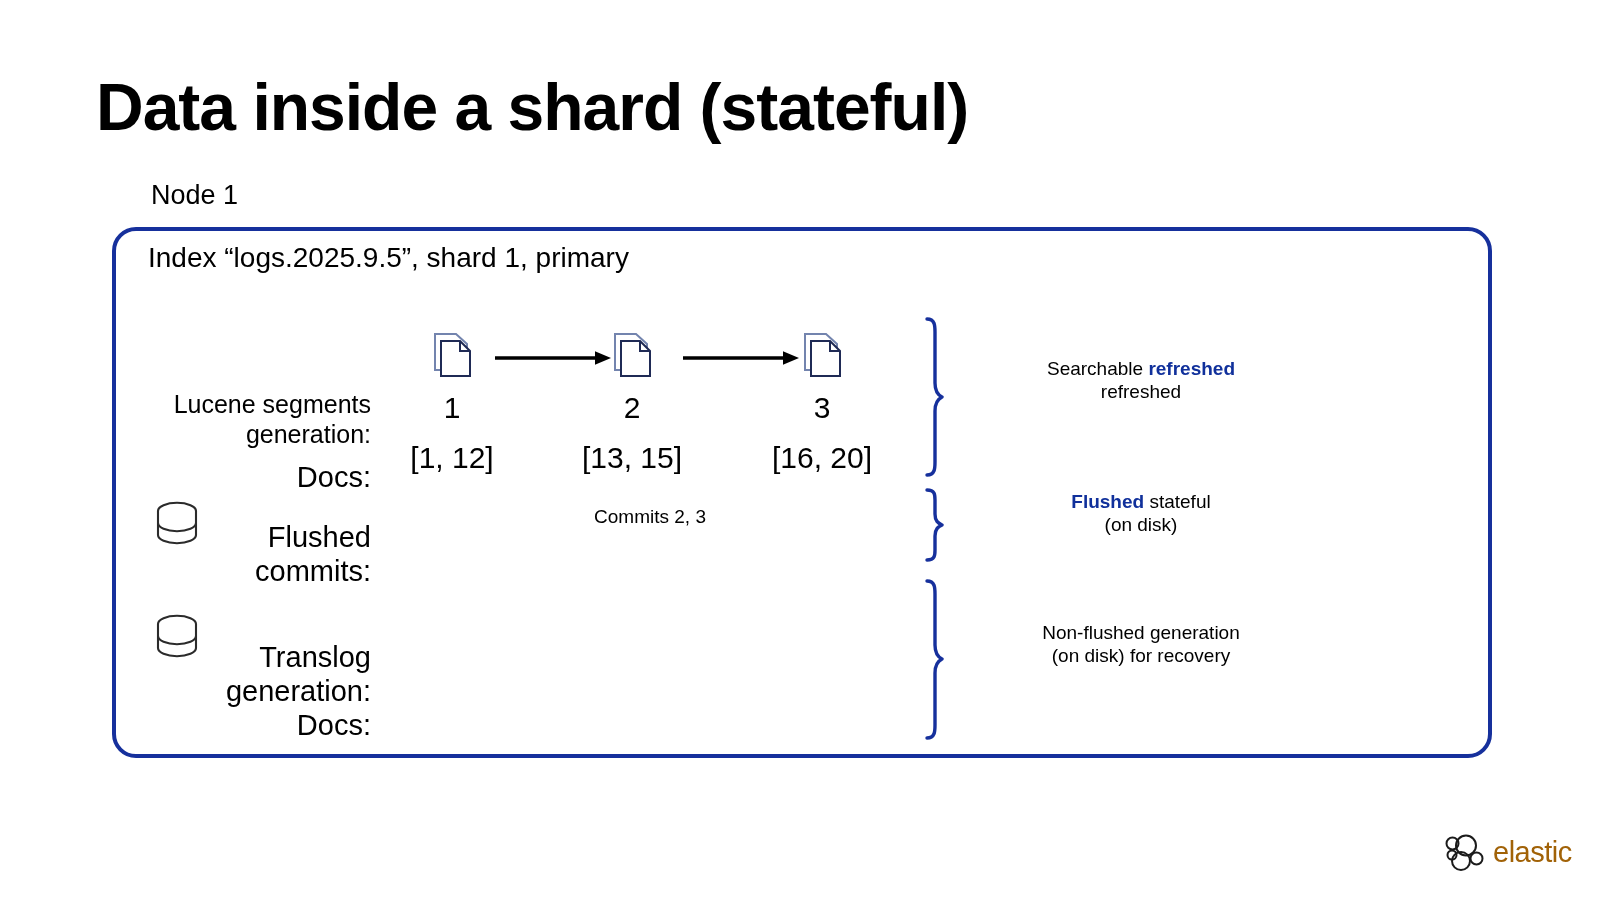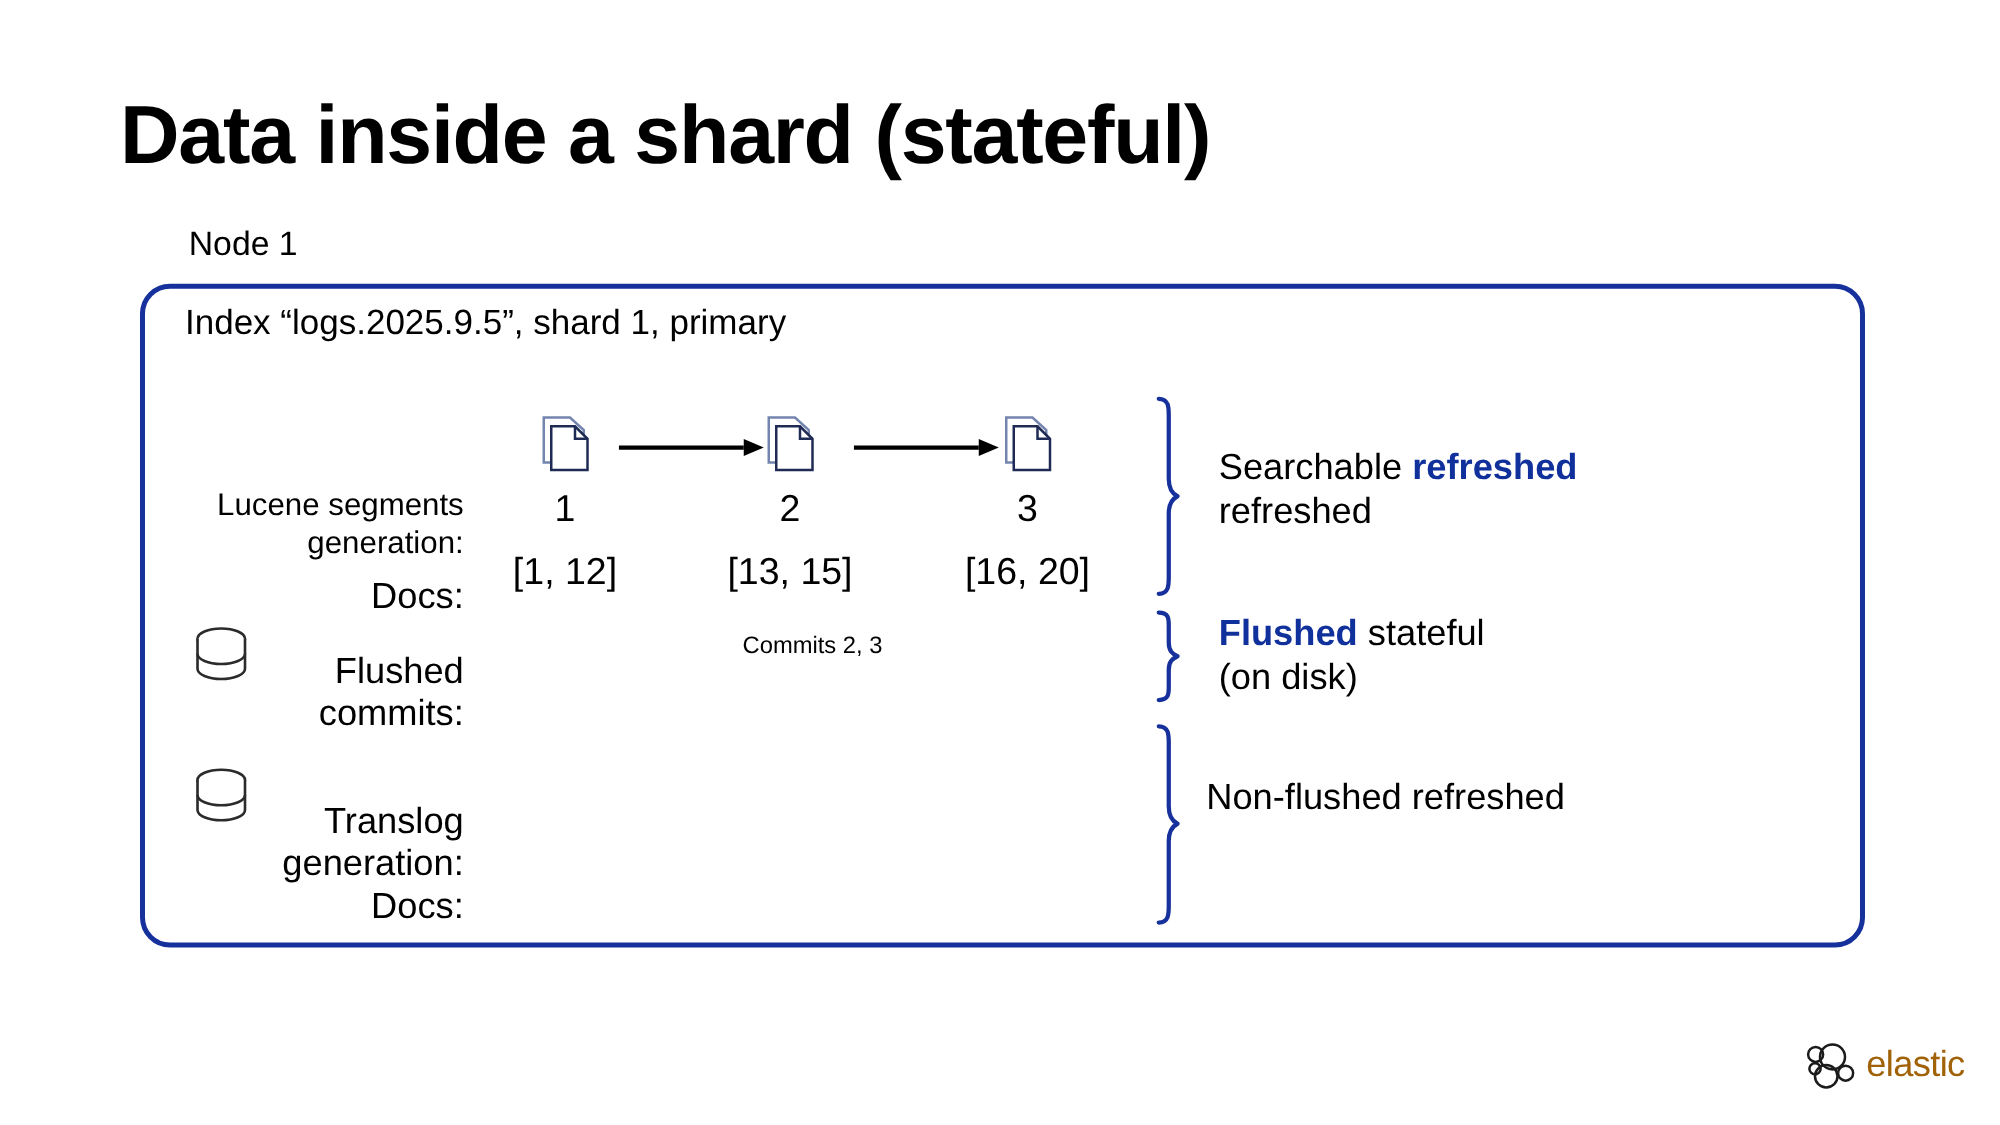--- a/index.html
+++ b/index.html
@@ -156,22 +156,23 @@
   .brace {
     position: absolute;
   }
   .brace-1 { left: 918px; top: 316px; width: 26px; height: 162px; }
   .brace-2 { left: 918px; top: 487px; width: 26px; height: 76px; }
   .brace-3 { left: 918px; top: 578px; width: 26px; height: 163px; }
 
   
   .desc {
     position: absolute;
+    text-align: center;
     line-height: 1.22;
-    font-size: 29px;
+    font-size: 19px;
   }
   .desc-1 { left: 975px; top: 357px; width: 332px; }
   .desc-2 { left: 975px; top: 490px; width: 332px; }
   .desc-3 { left: 965px; top: 621px; width: 352px; }
   .kw {
     font-weight: bold;
     color: #10309b;
   }
 
   
@@ -290,21 +291,22 @@
   <span>Searchable </span><span class="kw">refreshed</span><span></span><br>
   <span>refreshed</span>
 </div>
 
 <div class="desc desc-2">
   <span></span><span class="kw">Flushed</span><span> stateful</span><br>
   <span>(on disk)</span>
 </div>
 
 <div class="desc desc-3">
-  <span>Non-flushed refreshed</span><span class="kw"></span><span></span><br>
+  <span>Non-flushed generation</span><span class="kw"></span><span></span><br>
+  <span>(on disk) for recovery</span>
 </div>
 
 <div class="elastic-logo">
   <svg class="elastic-mark" viewBox="0 0 42 42">
     <circle cx="22" cy="14.5" r="10" fill="none" stroke="#1b1b1b" stroke-width="2"></circle>
     <circle cx="8.5" cy="12.5" r="6" fill="none" stroke="#1b1b1b" stroke-width="2"></circle>
     <circle cx="17" cy="30" r="9" fill="none" stroke="#1b1b1b" stroke-width="2"></circle>
     <circle cx="32.5" cy="27.5" r="6" fill="none" stroke="#1b1b1b" stroke-width="2"></circle>
     <circle cx="8" cy="24" r="4.5" fill="none" stroke="#1b1b1b" stroke-width="2"></circle>
   </svg>

